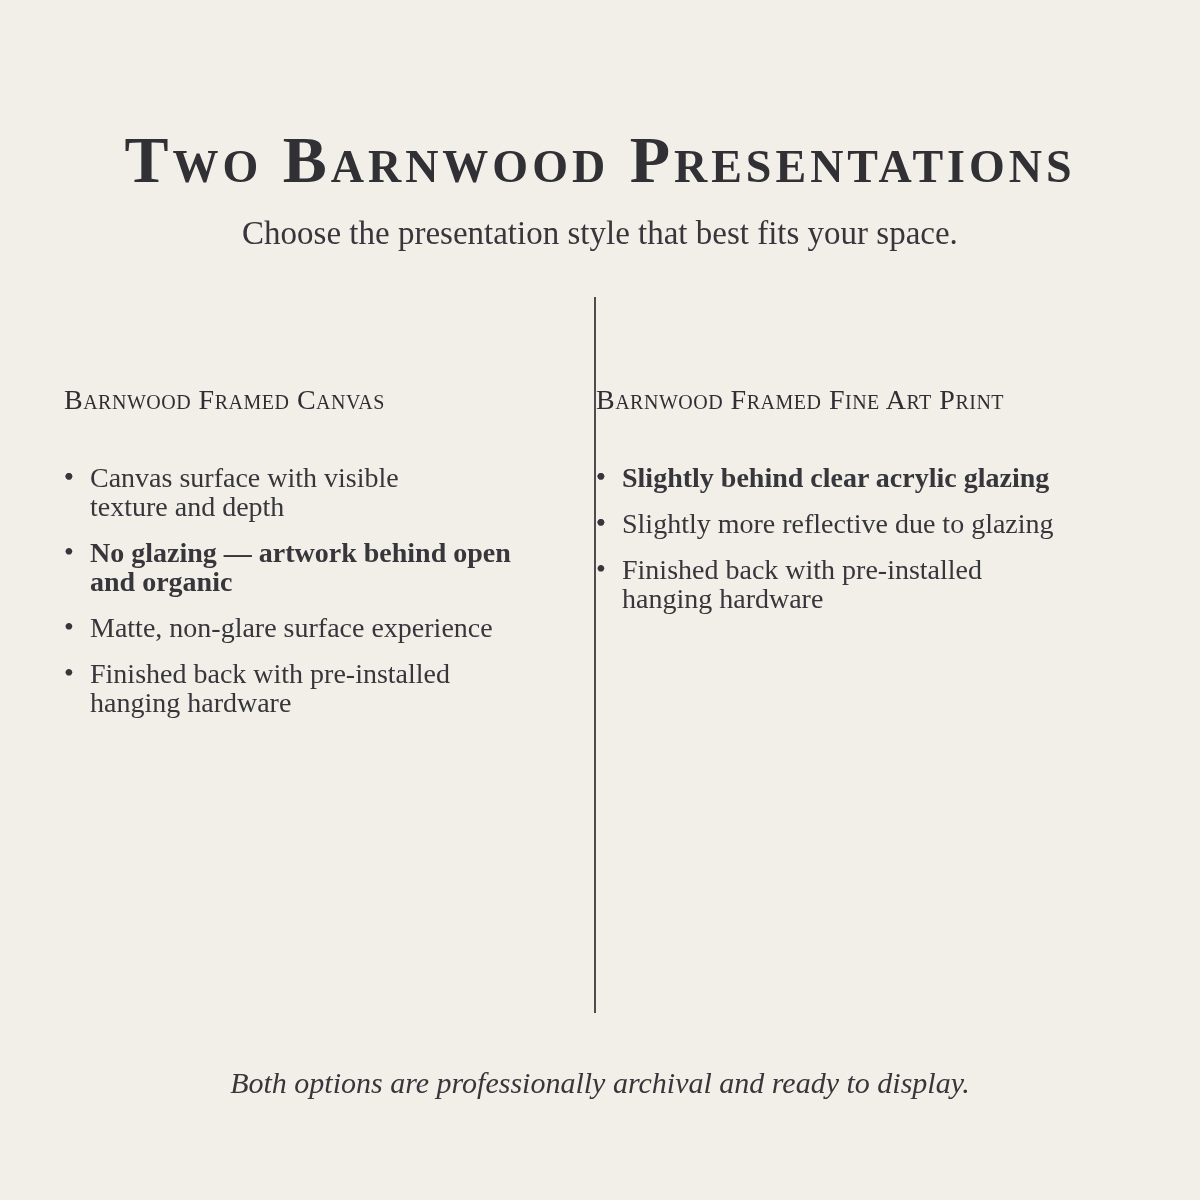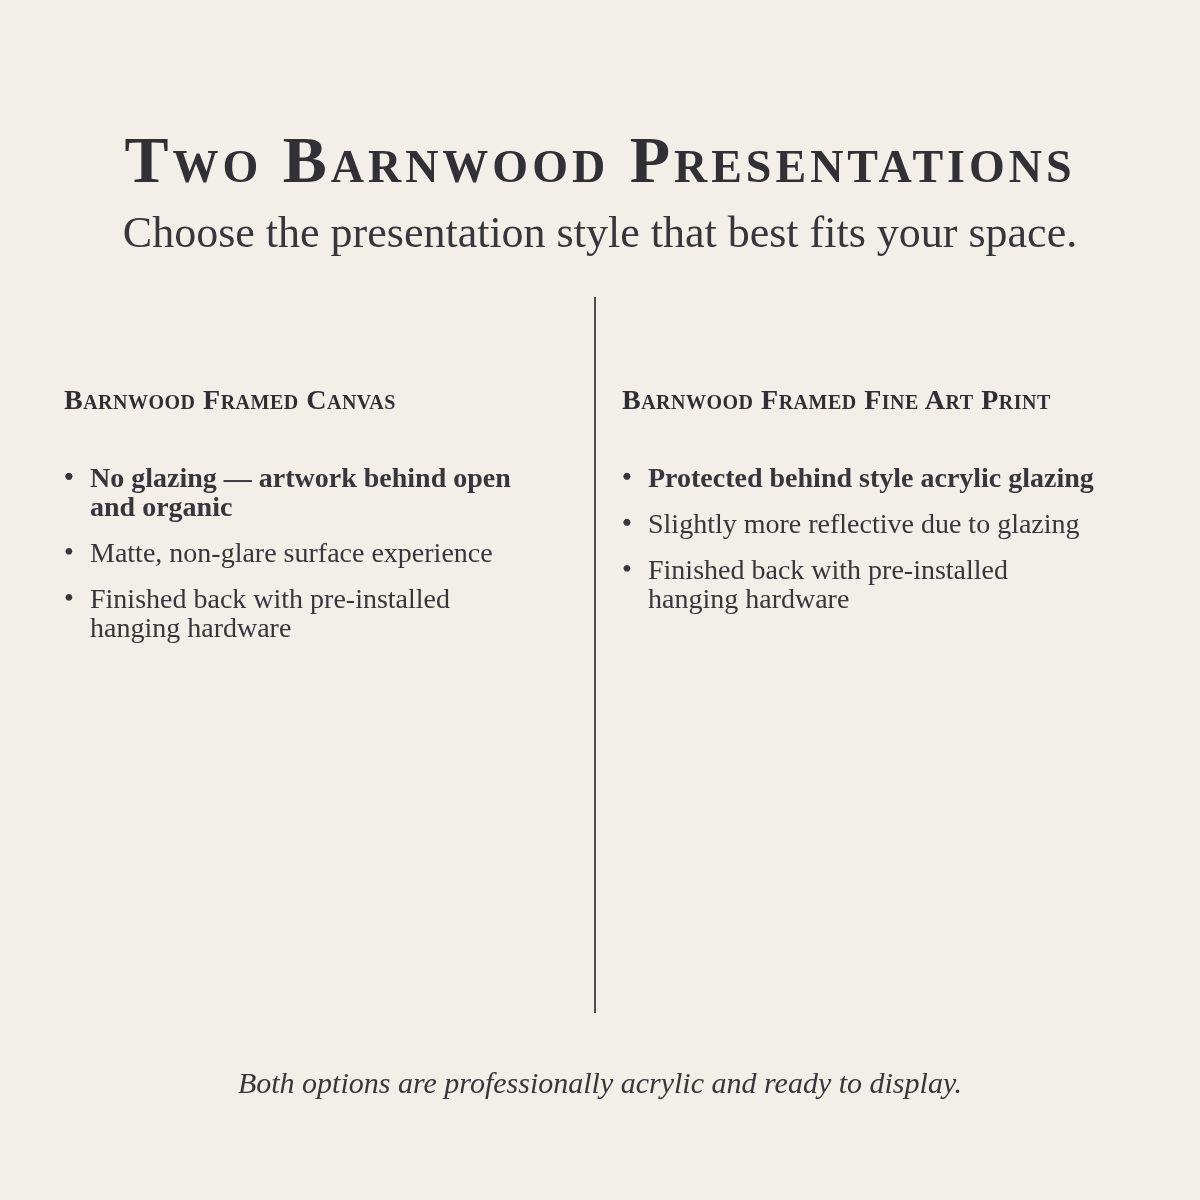--- a/index.html
+++ b/index.html
@@ -27,21 +27,21 @@
     font-size: 66px;
     line-height: 1.2;
     font-weight: 700;
     font-variant: small-caps;
     letter-spacing: 4px;
     color: #303035;
   }
   p.subtitle {
     margin-top: 14px;
     text-align: center;
-    font-size: 44px;
+    font-size: 33px;
     line-height: 40px;
     font-weight: 400;
   }
   .columns {
     margin-top: 44px;
     display: flex;
     align-items: stretch;
   }
   .col {
     min-height: 716px;
@@ -51,28 +51,27 @@
     padding-left: 64px;
     padding-right: 24px;
   }
   .divider {
     width: 2px;
     height: 716px;
     background: var(--divider);
   }
   .col-right {
     flex: 1;
-    padding-left: 26px;
     padding-right: 24px;
   }
   h2.col-heading {
     margin-top: 86px;
     font-size: 28px;
     line-height: 34px;
-    font-weight: 700;
+    font-weight: 400;
     font-variant: small-caps;
     letter-spacing: 0.5px;
     color: #2e2e33;
   }
   ul.bullets {
     margin-top: 46px;
     list-style: none;
   }
   ul.bullets li {
     position: relative;
@@ -109,40 +108,41 @@
   <h1 class="title">Two Barnwood Presentations</h1>
 
   <p class="subtitle">Choose the presentation style that best fits your space.</p>
 
   <div class="columns">
 
     <div class="col col-left">
       <h2 class="col-heading">Barnwood Framed Canvas</h2>
       <ul class="bullets">
           <li><span class="dot">•</span></li>
-          <li><span class="dot">•</span></li>
+          <li><span class="dot">•</span><span class="btext">Canvas surface with visible
+texture and depth</span></li>
           <li class="bold"><span class="dot">•</span><span class="btext">No glazing — artwork behind open
 and organic</span></li>
           <li><span class="dot">•</span><span class="btext">Matte, non-glare surface experience</span></li>
           <li><span class="dot">•</span><span class="btext">Finished back with pre-installed
 hanging hardware</span></li>
         </ul>
     </div>
 
     <div class="divider"></div>
 
     <div class="col col-right">
       <h2 class="col-heading">Barnwood Framed Fine Art Print</h2>
       <ul class="bullets">
           <li><span class="dot">•</span></li>
-          <li class="bold"><span class="dot">•</span><span class="btext">Protected behind style acrylic glazing</span></li>
+          <li class="bold"><span class="dot">•</span><span class="btext">Slightly behind clear acrylic glazing</span></li>
           <li><span class="dot">•</span></li>
           <li><span class="dot">•</span><span class="btext">Slightly more reflective due to glazing</span></li>
           <li><span class="dot">•</span><span class="btext">Finished back with pre-installed
 hanging hardware</span></li>
         </ul>
     </div>
 
   </div>
 
-  <p class="footer-note">Both options are professionally acrylic and ready to display.</p>
+  <p class="footer-note">Both options are professionally archival and ready to display.</p>
 
 </div>
 
 </body></html>

